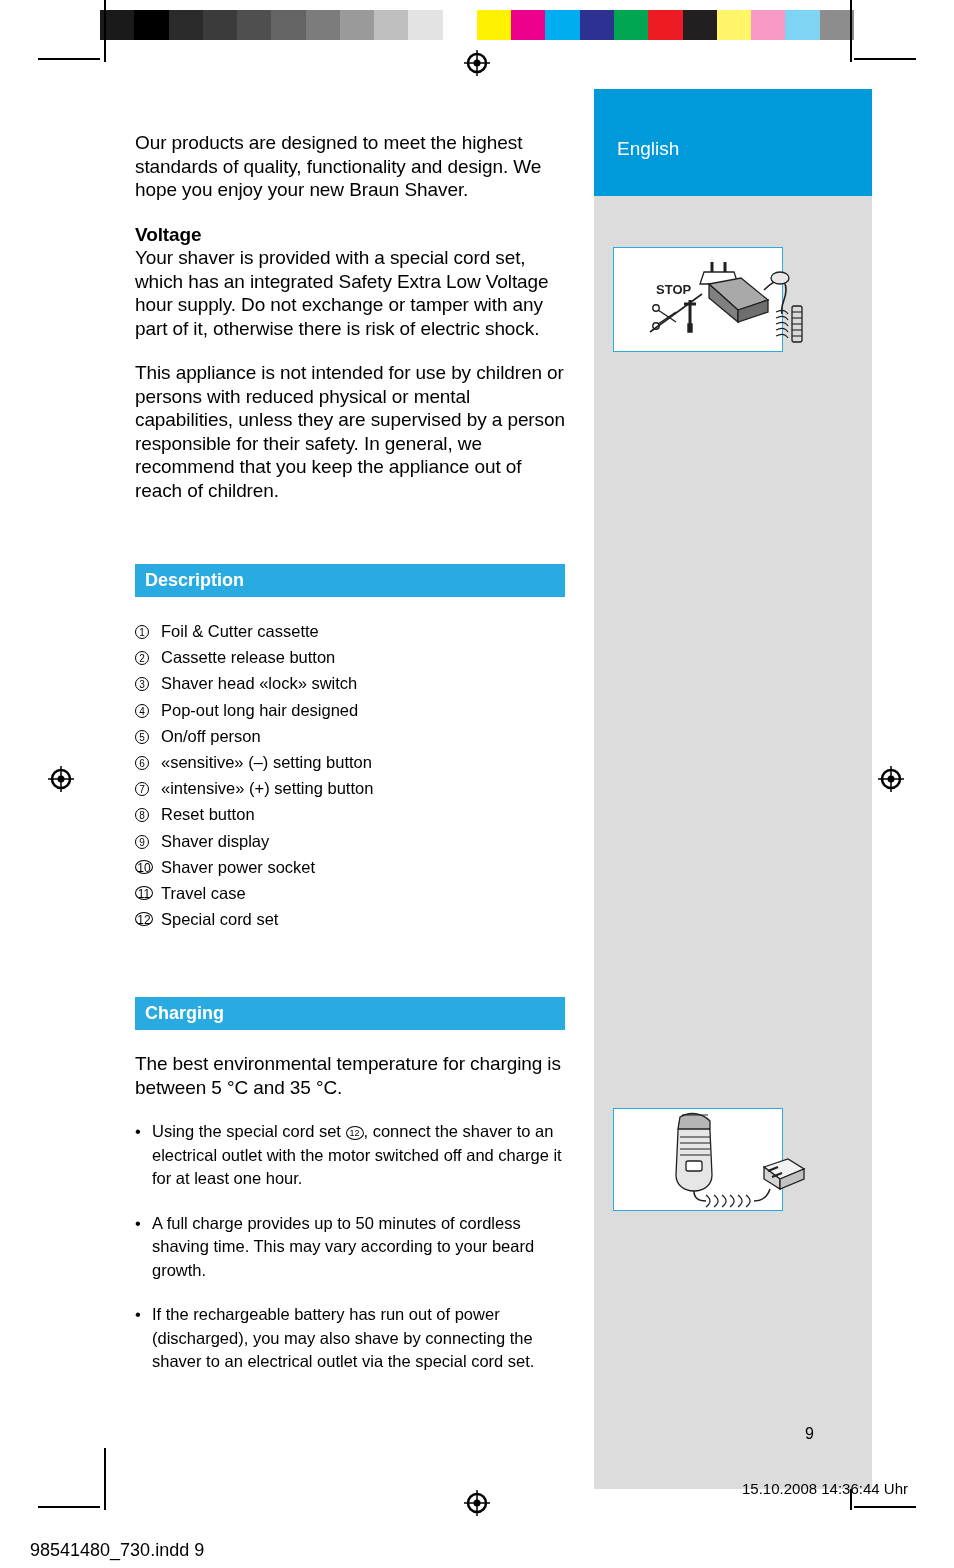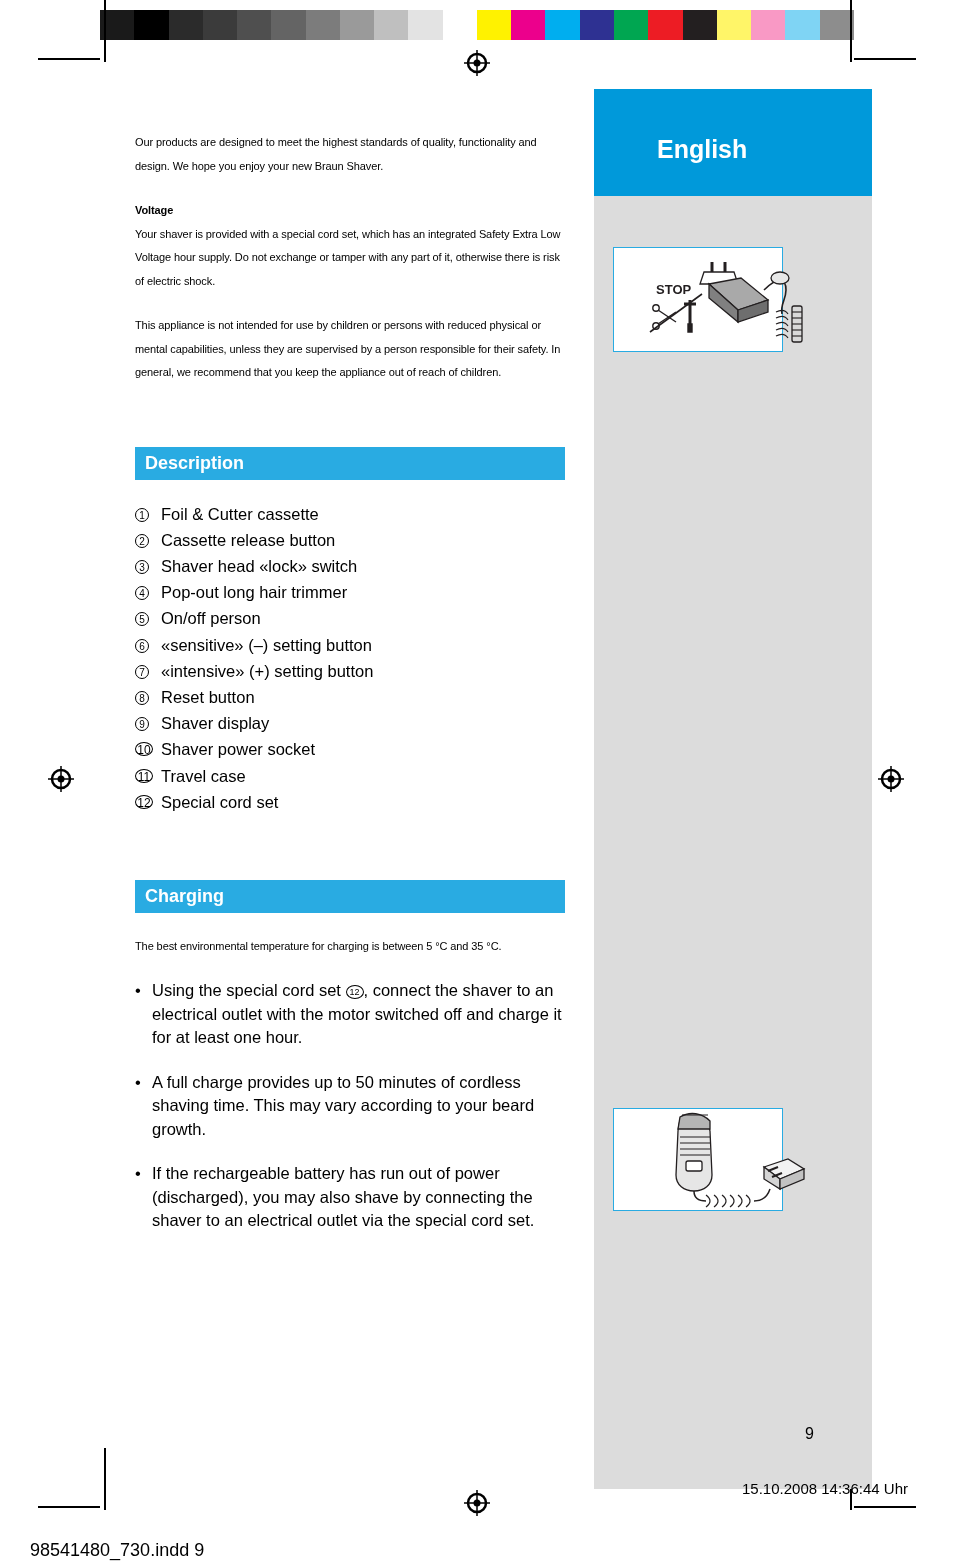--- a/index.html
+++ b/index.html
@@ -49,21 +49,21 @@
   }
 
   .left-col {
     position: absolute;
     left: 135px;
     top: 131px;
     width: 430px;
   }
 
   .para {
-    font-size: 11px;
+    font-size: 19px;
     line-height: 23.5px;
     margin: 0 0 0 0;
     letter-spacing: -0.1px;
   }
   .para + .para { margin-top: 21px; }
 
   .bold-lead {
     font-weight: bold;
   }
 
@@ -161,24 +161,23 @@
     top: 89px;
     width: 278px;
     height: 107px;
     background: #0099DA;
   }
   .lang-bar .lang-title {
     position: absolute;
     left: 23px;
     top: 46px;
     color: #ffffff;
-    font-weight: bold;
-    font-size: 25px;
+    font-weight: normal;
+    font-size: 19px;
     line-height: 28px;
-    margin-left: 40px;
   }
 
   .figure {
     position: absolute;
     border: 1px solid #29ABE2;
     background: #ffffff;
     box-sizing: border-box;
     padding-left: 32px;
   }
   #fig-cordset { left: 613px; top: 247px; width: 170px; height: 105px; }
@@ -401,21 +400,21 @@
         <li>
           <span class="num"><span class="circ">2</span></span>
           <span>Cassette release button</span>
         </li>
         <li>
           <span class="num"><span class="circ">3</span></span>
           <span>Shaver head «lock» switch</span>
         </li>
         <li>
           <span class="num"><span class="circ">4</span></span>
-          <span>Pop-out long hair trimmer</span>
+          <span>Pop-out long hair designed</span>
         </li>
         <li>
           <span class="num"><span class="circ">5</span></span>
           <span>On/off person</span>
         </li>
         <li>
           <span class="num"><span class="circ">6</span></span>
           <span>«sensitive» (–) setting button</span>
         </li>
         <li>

